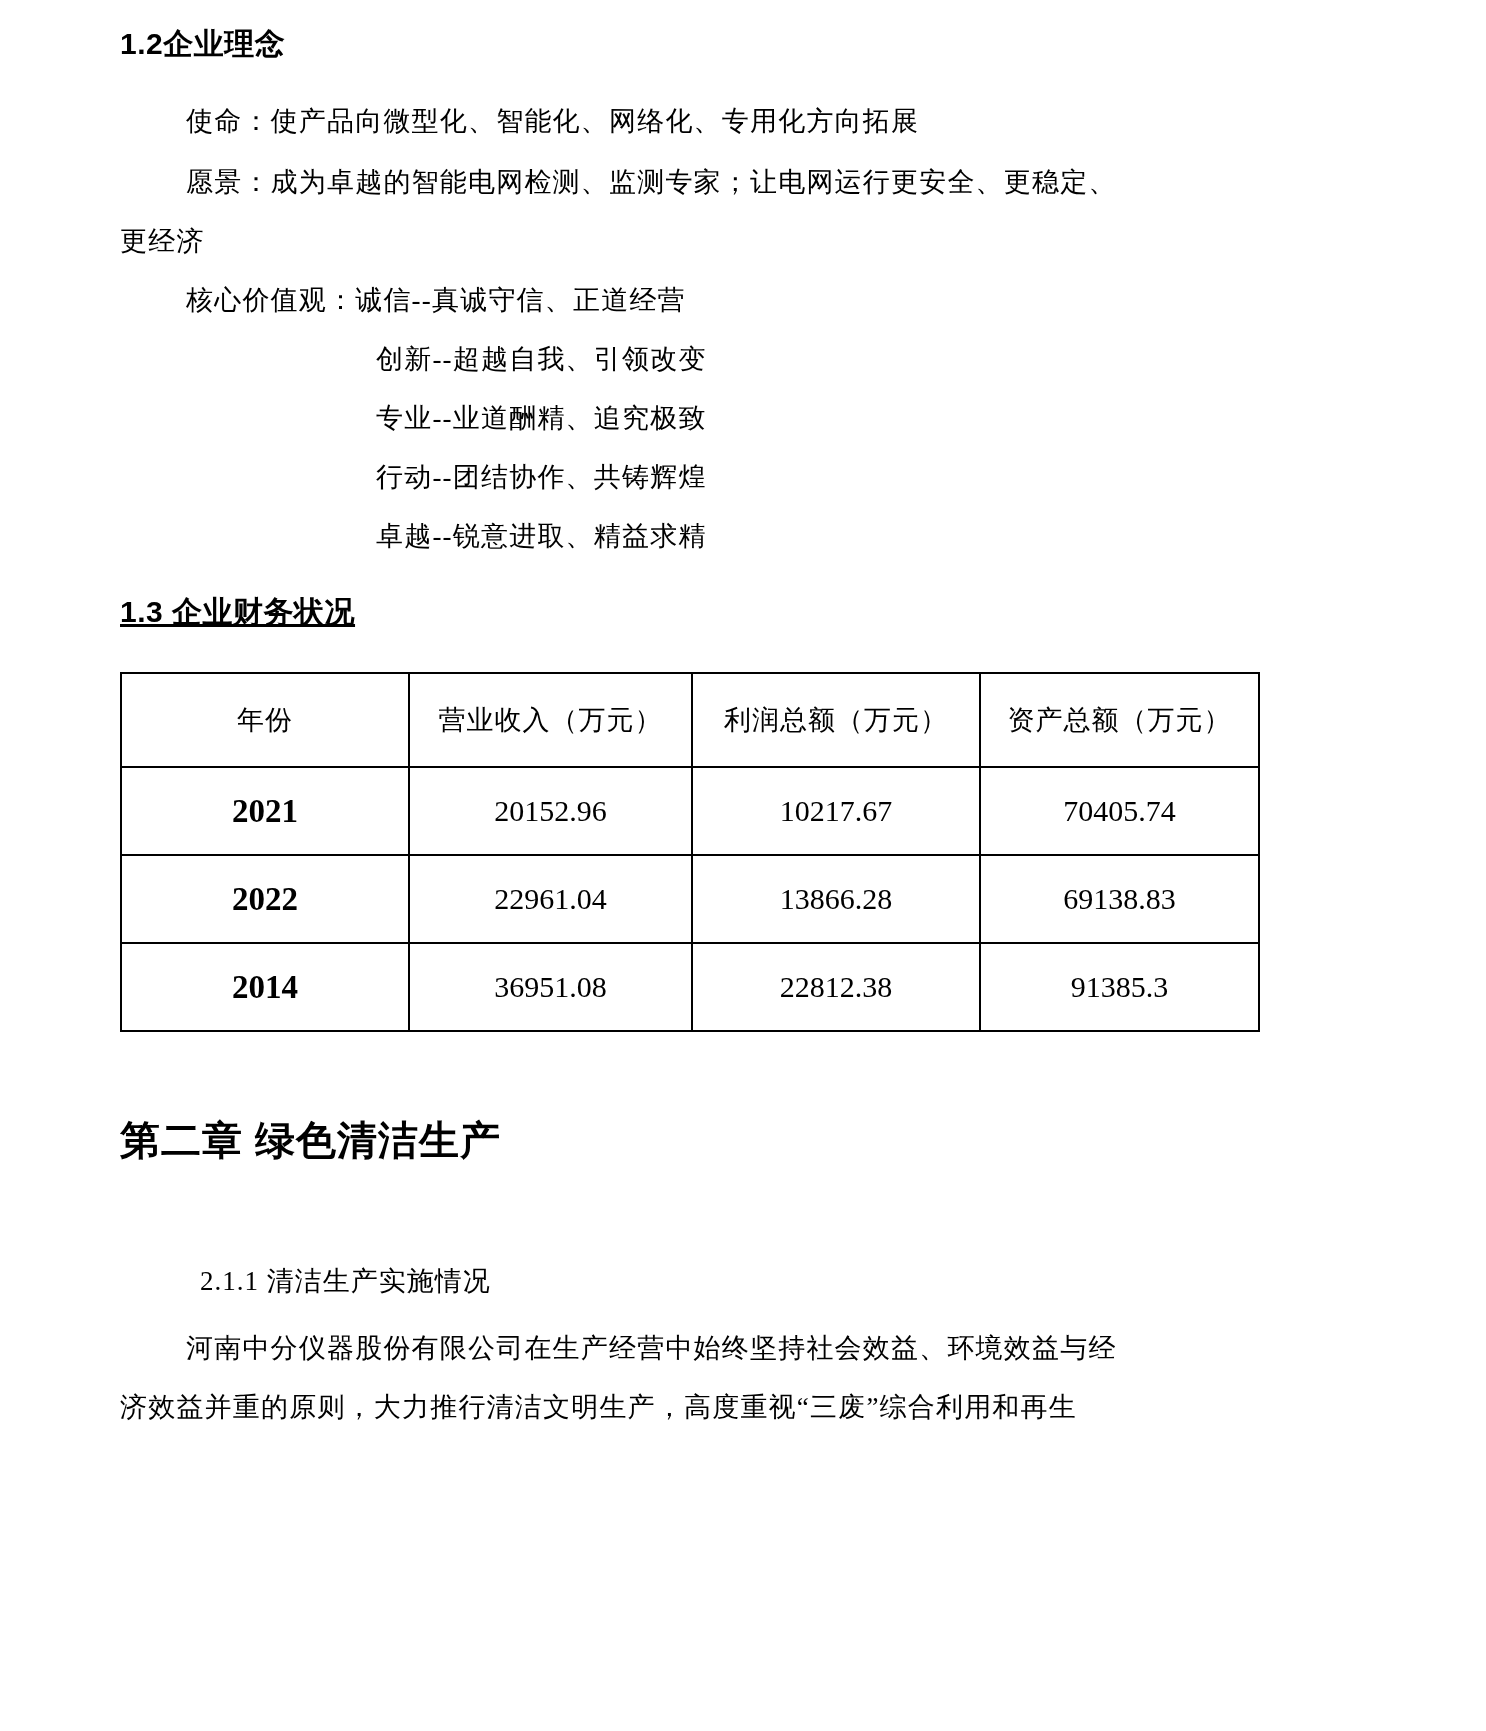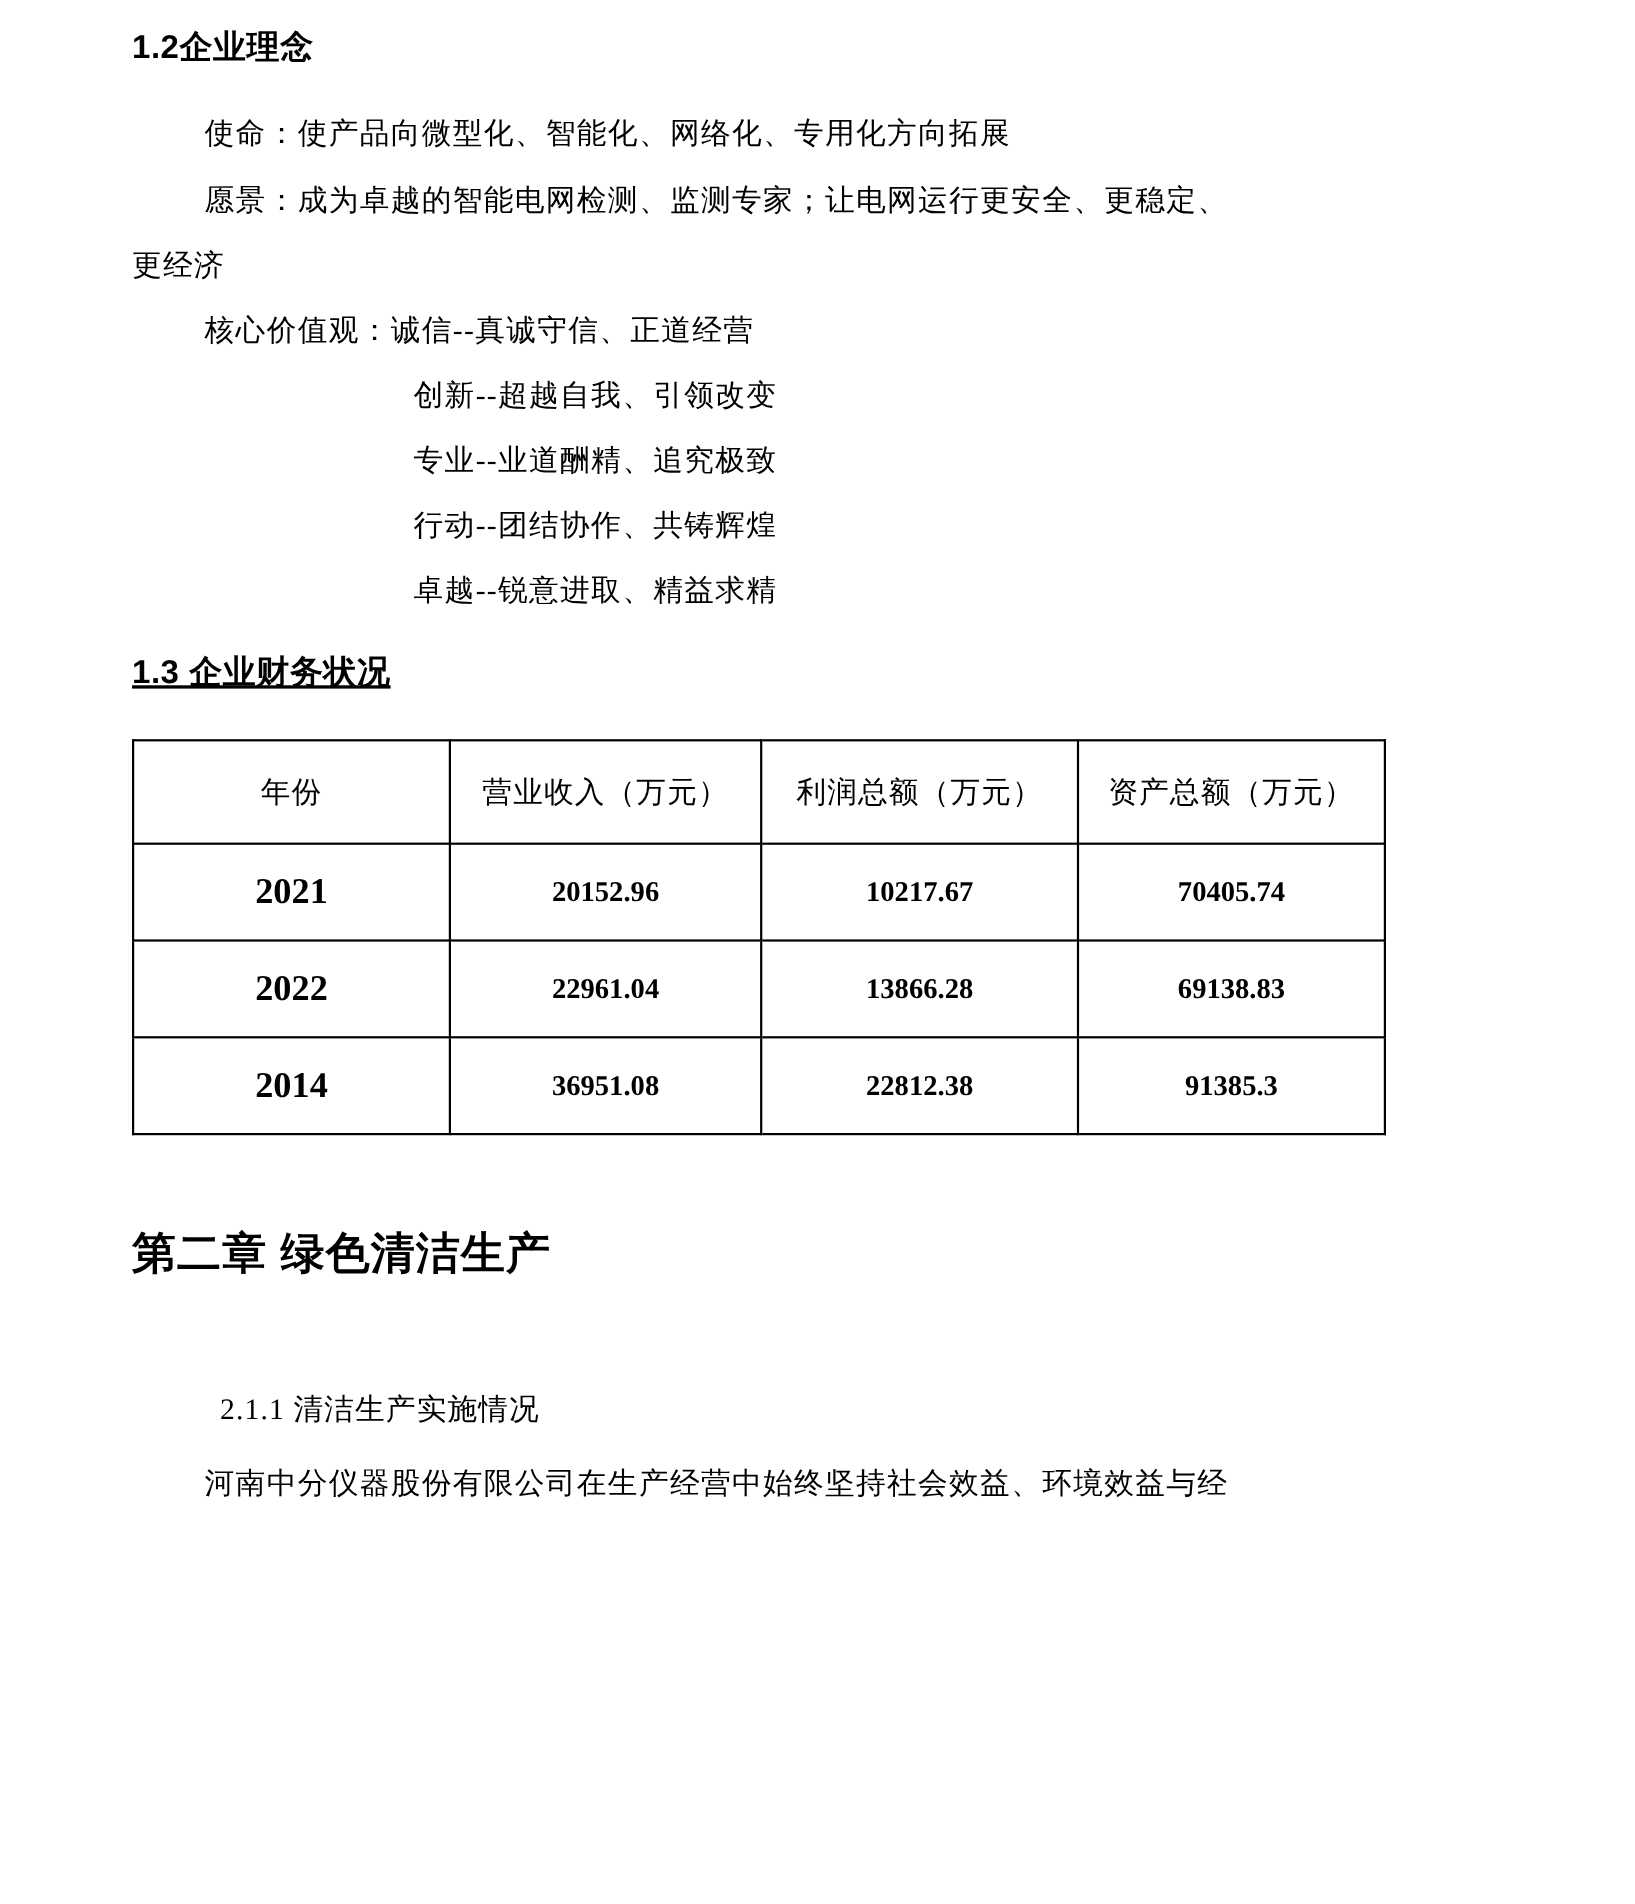--- a/index.html
+++ b/index.html
@@ -66,22 +66,22 @@
   .spacer-s { height: 26px; }
 
   table.fin-table {
     border-collapse: collapse;
     width: 1138px;
     margin: 0;
     table-layout: fixed;
   }
   table.fin-table td, table.fin-table th {
     border: 2px solid #000000;
-    font-size: 26px;
-    font-weight: bold;
+    font-size: 30px;
+    font-weight: normal;
     text-align: center;
     vertical-align: middle;
     padding: 0;
   }
   table.fin-table thead th {
     height: 92px;
     font-family: "Liberation Serif", "DejaVu Serif", serif;
     font-weight: normal;
     font-size: 27px;
     letter-spacing: 1px;
@@ -197,15 +197,16 @@
 
 
     <div style="height:56px"></div>
 
     <p class="sec-211">2.1.1 清洁生产实施情况</p>
 
     <div style="height:40px"></div>
 
     <p class="body-line indent1">河南中分仪器股份有限公司在生产经营中始终坚持社会效益、环境效益与经</p>
     <div style="height:32px"></div>
+    <p class="body-line noindent">济效益并重的原则，大力推行清洁文明生产，高度重视“三废”综合利用和再生</p>
 
   </div>
 </div>
 
 </body></html>

